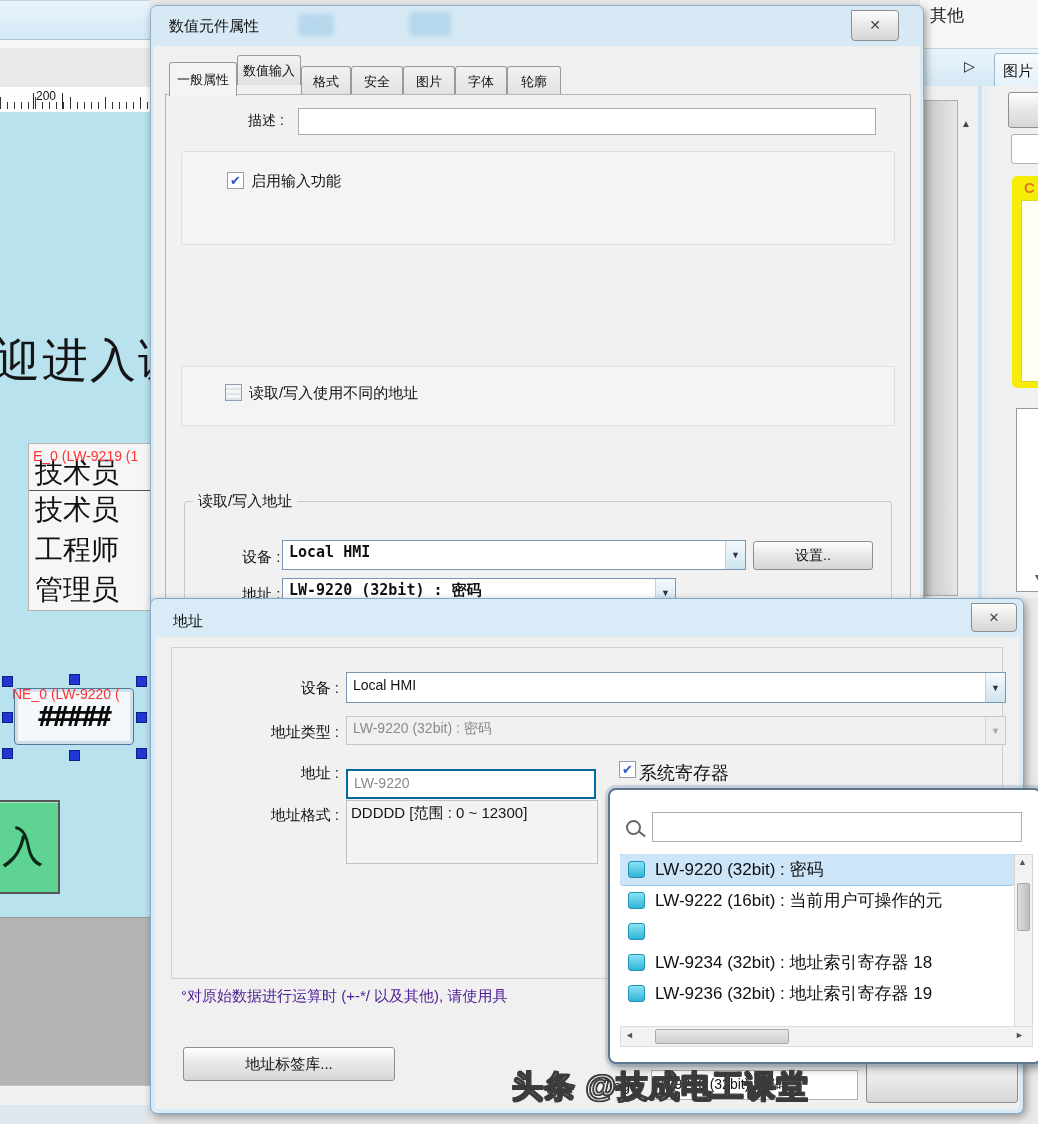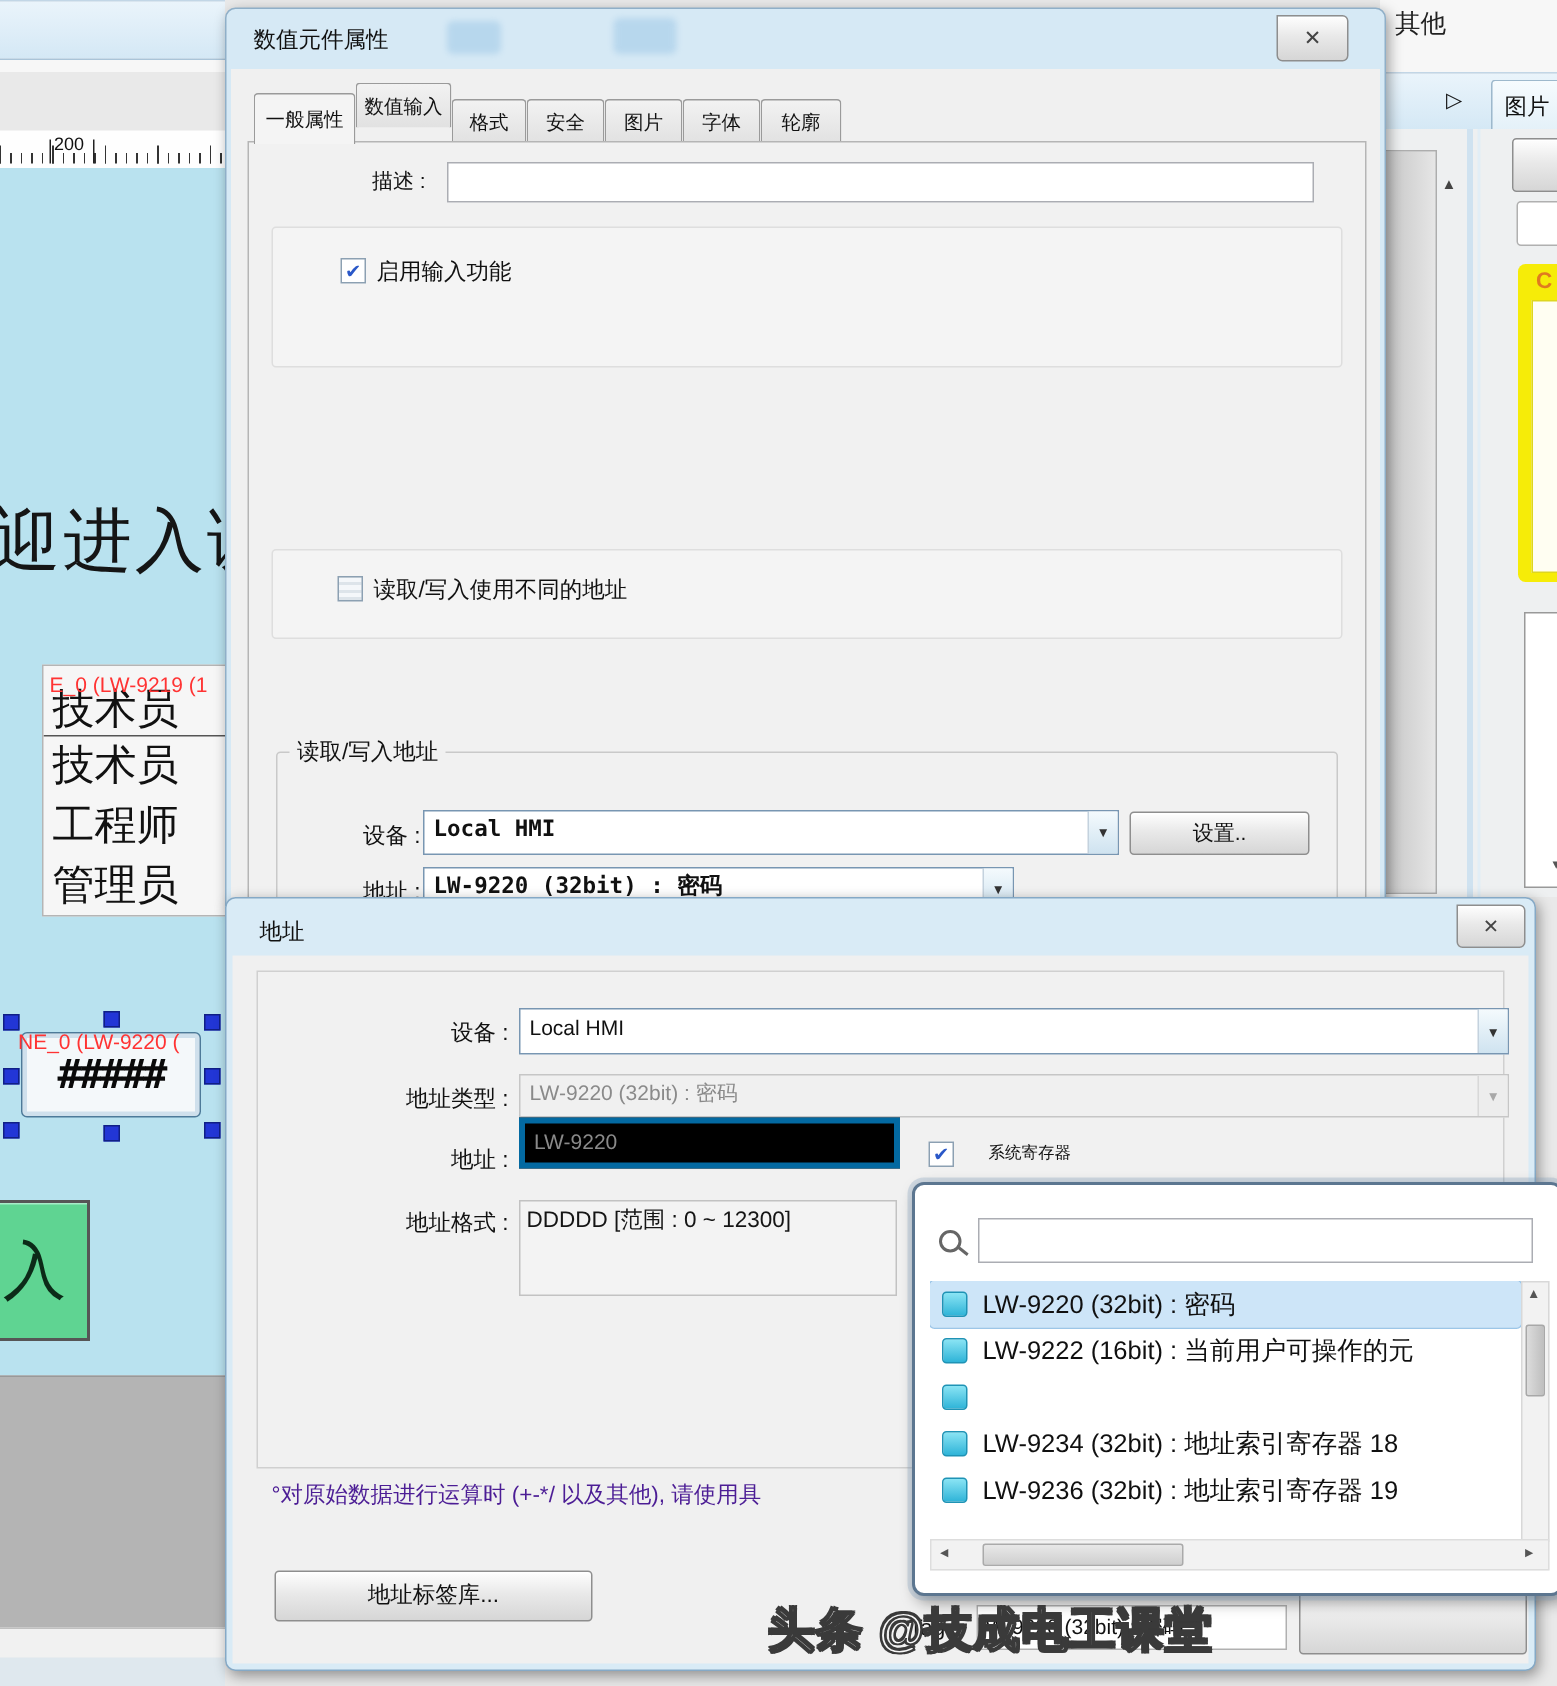--- a/index.html
+++ b/index.html
@@ -209,27 +209,27 @@
       <span class="ca">▼</span>
     </div>
 
     <span class="txt" style="left:88px;top:124px;width:100px;text-align:right;font-size:15px">地址类型 :</span>
     <div class="combo dis" style="left:195px;top:117px;width:658px;height:27px">
       <span class="cv" style="padding-top:3px">LW-9220 (32bit) : 密码</span>
       <span class="ca">▼</span>
     </div>
 
     <span class="txt" style="left:108px;top:165px;width:80px;text-align:right;font-size:15px">地址 :</span>
-    <div class="abs" style="left:195px;top:146px;width:246px;height:26px;background:#000000;border:4px solid #0369a1">
+    <div class="abs" style="left:195px;top:170px;width:246px;height:26px;background:#ffffff;border:2px solid #0369a1">
       <span class="txt" style="left:6px;top:4px;font-size:14px;color:#8a8a8a">LW-9220</span>
     </div>
     <div class="cb" style="left:468px;top:162px">
       <span>✔</span>
       </div>
-    <span class="txt" style="left:508px;top:162px;font-size:11px">系统寄存器</span>
+    <span class="txt" style="left:488px;top:162px;font-size:18px">系统寄存器</span>
 
     <span class="txt" style="left:88px;top:207px;width:100px;text-align:right;font-size:15px">地址格式 :</span>
     <div class="abs" style="left:195px;top:201px;width:250px;height:62px;border:1px solid #c2c2c2;background:#f3f3f3">
       <span class="txt" style="left:4px;top:3px;font-size:15px;color:#151515">DDDDD [范围 : 0 ~ 12300]</span>
     </div>
 
     <span class="txt" style="left:30px;top:388px;font-size:15px;color:#4c1d95">°对原始数据进行运算时 (+-*/ 以及其他), 请使用具</span>
 
     <div class="btn" style="left:32px;top:448px;width:210px;height:32px;line-height:31px;font-size:15px">
       <span>地址标签库...</span>

